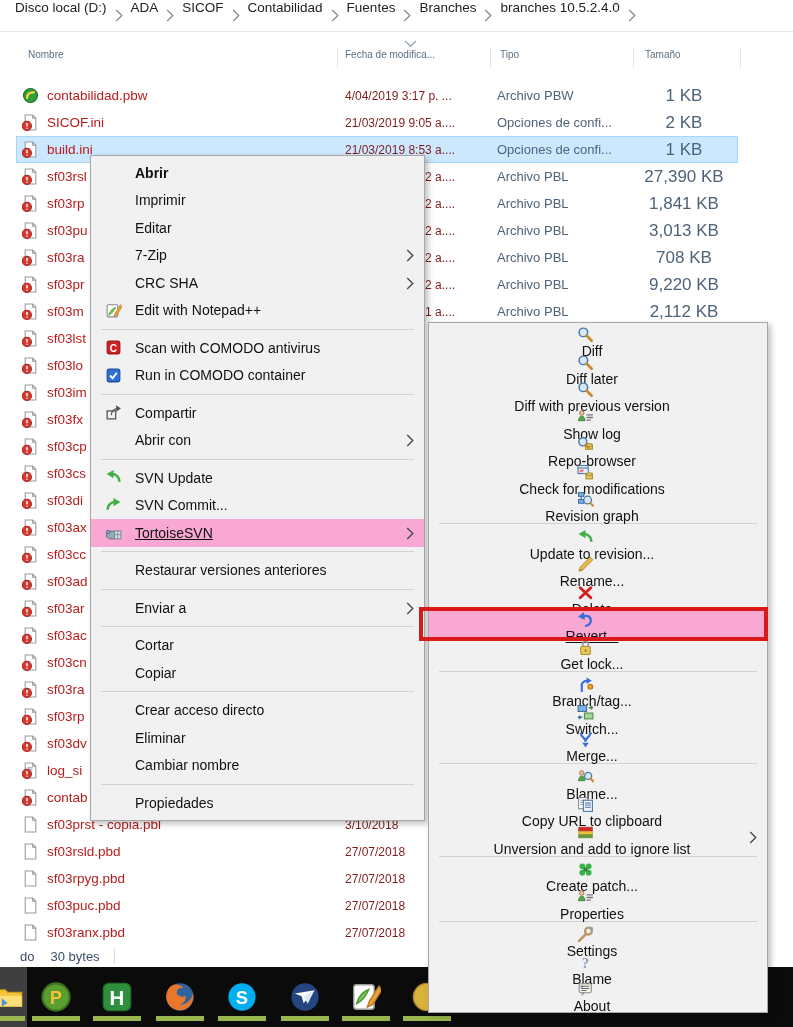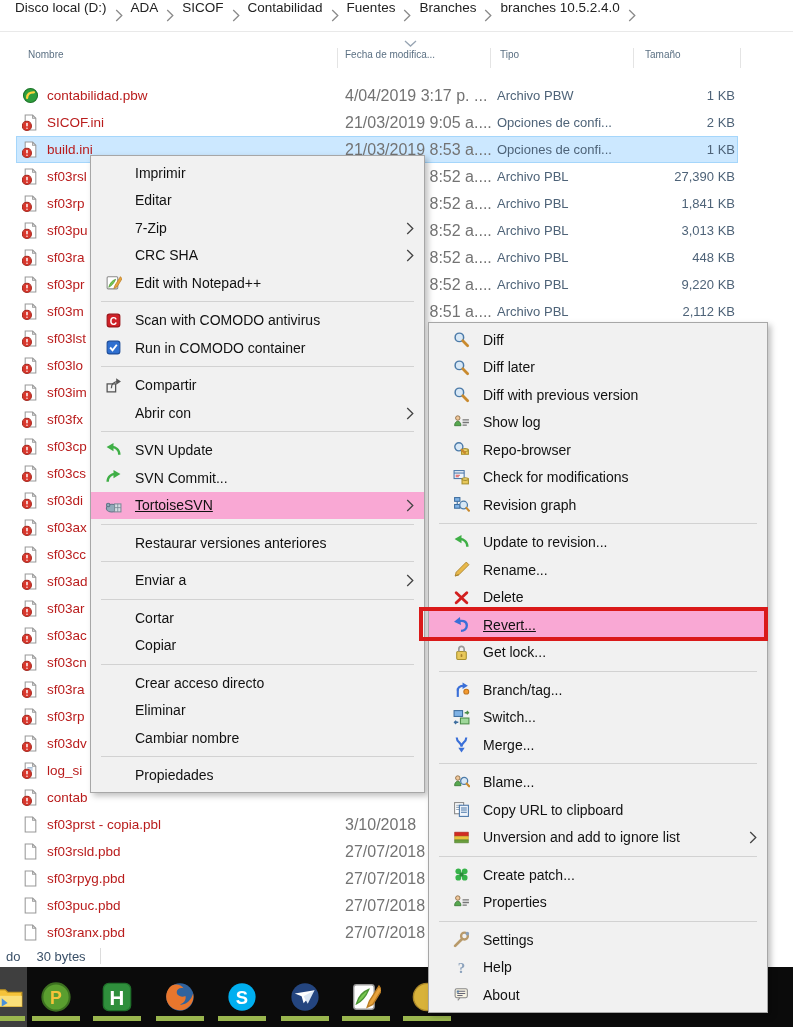--- a/index.html
+++ b/index.html
@@ -21,49 +21,49 @@
 
   
   #filelist{position:absolute;top:82px;left:0;width:793px;}
   .frow{height:27px;display:flex;align-items:center;position:relative;font-size:13.5px;}
   .frow .hl{position:absolute;left:16px;right:55px;top:0;bottom:0;background:#cce8ff;
     border:1px solid #a5d6fb;box-sizing:border-box;z-index:0;}
   .fcell{position:relative;z-index:1;}
   .c-name{width:345px;display:flex;align-items:center;padding-left:22px;box-sizing:border-box;
     overflow:hidden;white-space:nowrap;color:#b91c1c;}
   .c-name .fico{width:17px;height:17px;margin-right:8px;flex:none;}
-  .c-date{width:152px;color:#737373;font-size:16px;white-space:nowrap;}
+  .c-date{width:152px;color:#7f1d1d;font-size:12px;white-space:nowrap;}
   .c-type{width:136px;color:#4e6378;font-size:13px;white-space:nowrap;overflow:hidden;}
-  .c-size{width:102px;color:#4e6378;font-size:13px;text-align:right;white-space:nowrap;}
+  .c-size{width:102px;color:#4e6378;font-size:17px;text-align:center;white-space:nowrap;}
 
   
   #statusbar{position:absolute;top:945px;left:0;width:793px;height:22px;background:#fff;
     display:flex;align-items:center;font-size:13px;color:#3a5068;z-index:5;}
-  #status-left{margin-left:6px}
+  #status-left{margin-left:20px}
   #status-size{margin-left:16px}
   .status-sep{width:1px;height:16px;background:#dcdcdc;margin-left:14px}
 
   
   #taskbar{position:absolute;top:967px;left:0;width:793px;height:60px;background:#0b0b0b;z-index:10;}
   .tbtn{position:absolute;top:0;height:60px;width:48px;display:flex;align-items:center;justify-content:center;}
   .tbtn .underline{position:absolute;bottom:6px;left:0;width:48px;height:5px;background:#9ab64e;}
   .tbtn-explorer{width:27px;background:#3f3f3f;overflow:hidden;}
   .tbtn-explorer .underline{width:25px;}
 
   
   .menu{position:absolute;background:#f1f1f1;border:1px solid #a7a7a7;
     box-shadow:3px 3px 6px rgba(0,0,0,.25);box-sizing:border-box;padding:3px 0;}
   #context-menu{left:90px;top:155px;width:335px;z-index:30;}
   #svn-submenu{left:428px;top:322px;width:340px;z-index:40;}
   .mitem{height:27.5px;display:flex;align-items:center;position:relative;font-size:14px;
     color:#111;padding:0 26px 0 14px;white-space:nowrap;}
   .mitem.hl{background:#f9a8d4;text-decoration:underline;}
   .mitem.bold{font-weight:bold;}
   .mico{width:22px;height:17px;flex:none;margin-right:8px;display:flex;align-items:center;}
-  #svn-submenu .mitem{padding-left:24px;}
+  #svn-submenu .mitem{padding-left:14px;flex-direction:column;}
   #svn-submenu .mico{width:24px;margin-right:6px;}
   .marrow{position:absolute;right:10px;top:7.5px;}
   .msep{height:1px;background:#d2d2d2;margin:4.5px 10px;}
 
   
   #revert-box{position:absolute;left:419px;top:607px;width:349px;height:34px;
     border:4px solid #da1a1a;box-sizing:border-box;z-index:60;pointer-events:none;}
 </style>
 </head>
 <body>
@@ -238,21 +238,21 @@
             <path d="M10 1v3h3" fill="none" stroke="#9a9a9a"></path>
             <circle cx="4.6" cy="11.2" r="4.3" fill="#d8372c" stroke="#a82920"></circle>
             <rect x="4" y="8.2" width="1.4" height="3.6" rx=".7" fill="#fff"></rect>
             <rect x="4" y="12.6" width="1.4" height="1.4" rx=".7" fill="#fff"></rect>
           </svg>
         </span>
         <span>sf03ra</span>
       </div>
       <div class="fcell c-date">21/03/2019 8:52 a....</div>
       <div class="fcell c-type">Archivo PBL</div>
-      <div class="fcell c-size">448 KB</div>
+      <div class="fcell c-size">708 KB</div>
     </div>
     <div class="frow">
       <div class="fcell c-name">
         <span class="fico">
           <svg viewBox="0 0 16 16" width="17" height="17">
             <path d="M3 1h7l3 3v11H3z" fill="#fff" stroke="#9a9a9a"></path>
             <path d="M10 1v3h3" fill="none" stroke="#9a9a9a"></path>
             <circle cx="4.6" cy="11.2" r="4.3" fill="#d8372c" stroke="#a82920"></circle>
             <rect x="4" y="8.2" width="1.4" height="3.6" rx=".7" fill="#fff"></rect>
             <rect x="4" y="12.6" width="1.4" height="1.4" rx=".7" fill="#fff"></rect>
@@ -737,20 +737,24 @@
       <span>
         <svg viewBox="0 0 22 22" width="30" height="30">
           <circle cx="11" cy="11" r="10" fill="#d8b23a" stroke="#a8862a"></circle>
         </svg>
       </span>
       <div class="underline"></div>
     </div>
   </div>
 
 <div id="context-menu" class="menu">
+    <div class="mitem bold">
+      <span class="mico"></span>
+      <span>Abrir</span>
+    </div>
     <div class="mitem">
       <span class="mico"></span>
       <span>Imprimir</span>
     </div>
     <div class="mitem">
       <span class="mico"></span>
       <span>Editar</span>
     </div>
     <div class="mitem">
       <span class="mico"></span>
@@ -1119,21 +1123,21 @@
         </svg>
       </span>
       <span>Settings</span>
     </div>
     <div class="mitem">
       <span class="mico">
         <svg viewBox="0 0 16 16" width="17" height="17">
           <text x="8" y="13.5" text-anchor="middle" font-size="14" font-weight="bold" fill="#8ca2bc" font-family="serif">?</text>
         </svg>
       </span>
-      <span>Help</span>
+      <span>Blame</span>
     </div>
     <div class="mitem">
       <span class="mico">
         <svg viewBox="0 0 16 16" width="17" height="17">
           <rect x="2" y="2.5" width="11.5" height="8.5" rx="1.5" fill="#f7f3e2" stroke="#888"></rect>
           <path d="M4.5 13.5l2-2.5" stroke="#888"></path>
           <path d="M4 5h7.5M4 7h7.5M4 9h5" stroke="#667" stroke-width="1"></path>
           <rect x="3.5" y="4.3" width="2" height="2" fill="#5a80a8"></rect>
         </svg>
       </span>

